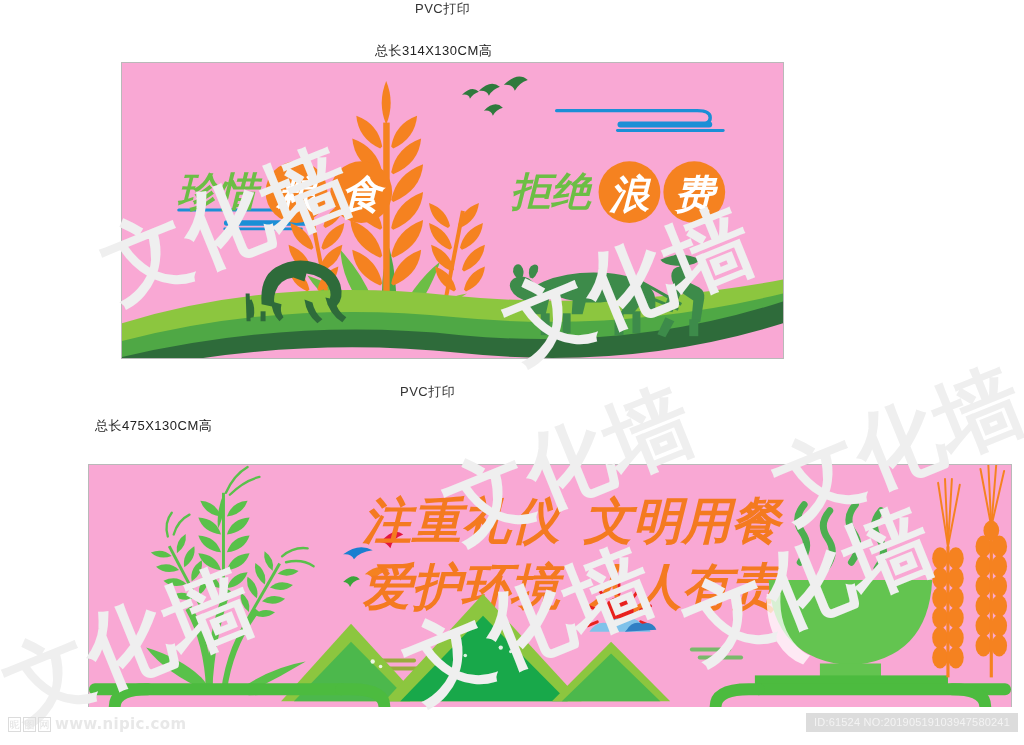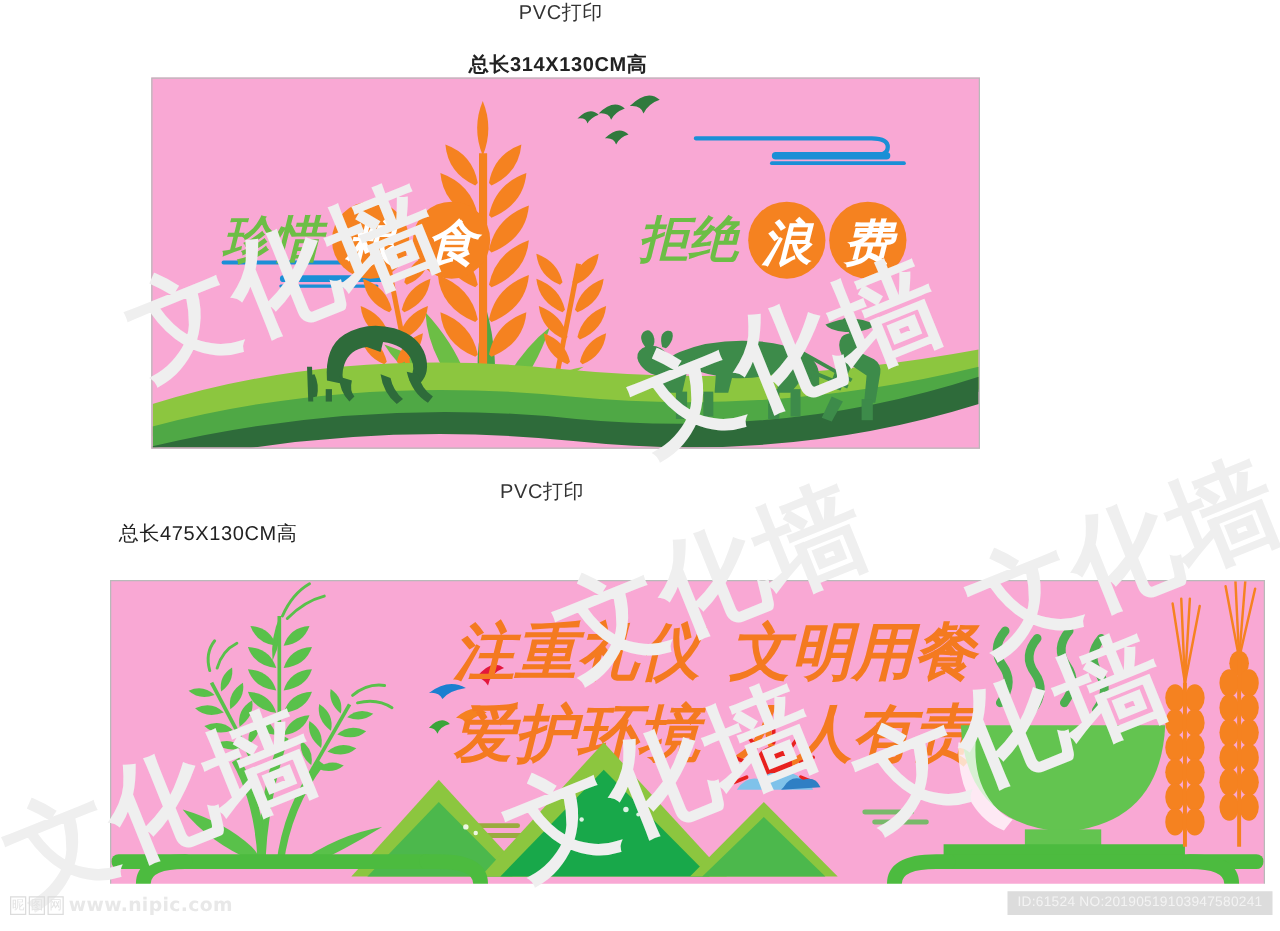--- a/index.html
+++ b/index.html
@@ -7,27 +7,27 @@
     width: 1024px; height: 745px;
     background: #ffffff;
     font-family: "Liberation Sans", "DejaVu Sans", sans-serif;
     overflow: hidden;
   }
   #root { position: relative; width: 1024px; height: 745px; background: #fff; }
 
   
   .caption {
     position: absolute;
-    font-size: 16px;
+    font-size: 13px;
     color: #333;
     letter-spacing: .5px;
     white-space: nowrap;
   }
   #cap-pvc-1 { left: 415px; top: 0px; }
-  #cap-size-1 { left: 375px; top: 42px; font-weight: 700; color:#222; }
+  #cap-size-1 { left: 375px; top: 42px; font-weight: 400; color:#222; }
   #cap-pvc-2 { left: 400px; top: 383px; }
   #cap-size-2 { left: 95px; top: 417px; font-weight: 400; color:#222; }
 
   
   .panel {
     position: absolute;
     background: #f9a8d4;
     border: 1px solid #b9b9b9;
     overflow: hidden;
   }

